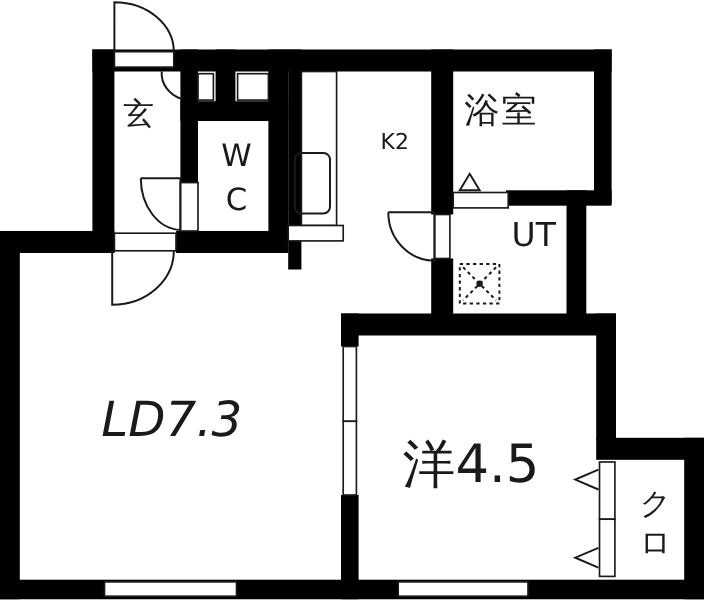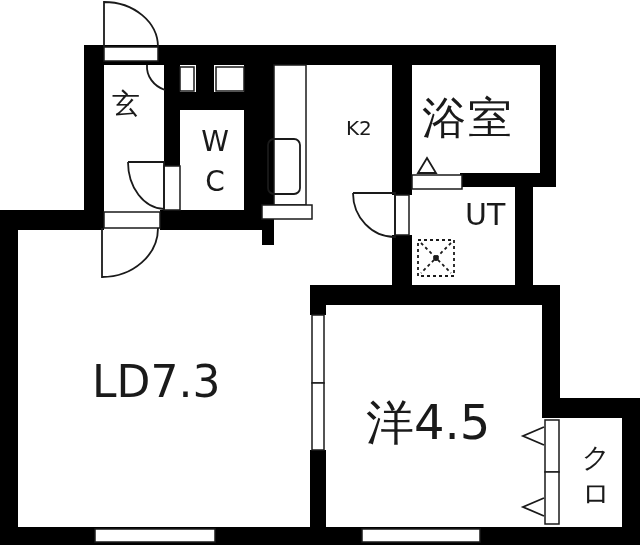--- a/index.html
+++ b/index.html
@@ -8,23 +8,23 @@
   .label {
     position: absolute;
     font-family: "DejaVu Sans", sans-serif;
     color: #1a1a1a;
     white-space: nowrap;
     line-height: 1;
   }
   .lbl-genkan { left: 112px; top: 90px; font-size: 28px; }
   .lbl-wc { left: 197px; top: 122px; font-size: 28px; width: 36px; text-align: center; line-height: 40px; }
   .lbl-k { left: 322px; top: 118px; font-size: 20px; margin-left: 24px; }
-  .lbl-bath { left: 422px; top: 96px; font-size: 44px; letter-spacing: 2px; }
+  .lbl-bath { left: 422px; top: 84px; font-size: 32px; letter-spacing: 2px; }
   .lbl-ut { left: 437px; top: 200px; font-size: 30px; margin-left: 28px; }
-  .lbl-ld { left: 92px; top: 360px; font-size: 44px; }
+  .lbl-ld { left: 92px; top: 360px; font-size: 44px; font-style: italic; }
   .lbl-yo { left: 366px; top: 398px; font-size: 48px; }
   .lbl-kuro { left: 580px; top: 440px; font-size: 28px; width: 32px; text-align: center; line-height: 36px; }
 </style>
 </head>
 <body>
 
 <svg id="plan" viewBox="0 0 640 545" xmlns="http://www.w3.org/2000/svg">
   <g fill="#000">
 
     <rect x="84" y="45" width="472" height="20"></rect>

